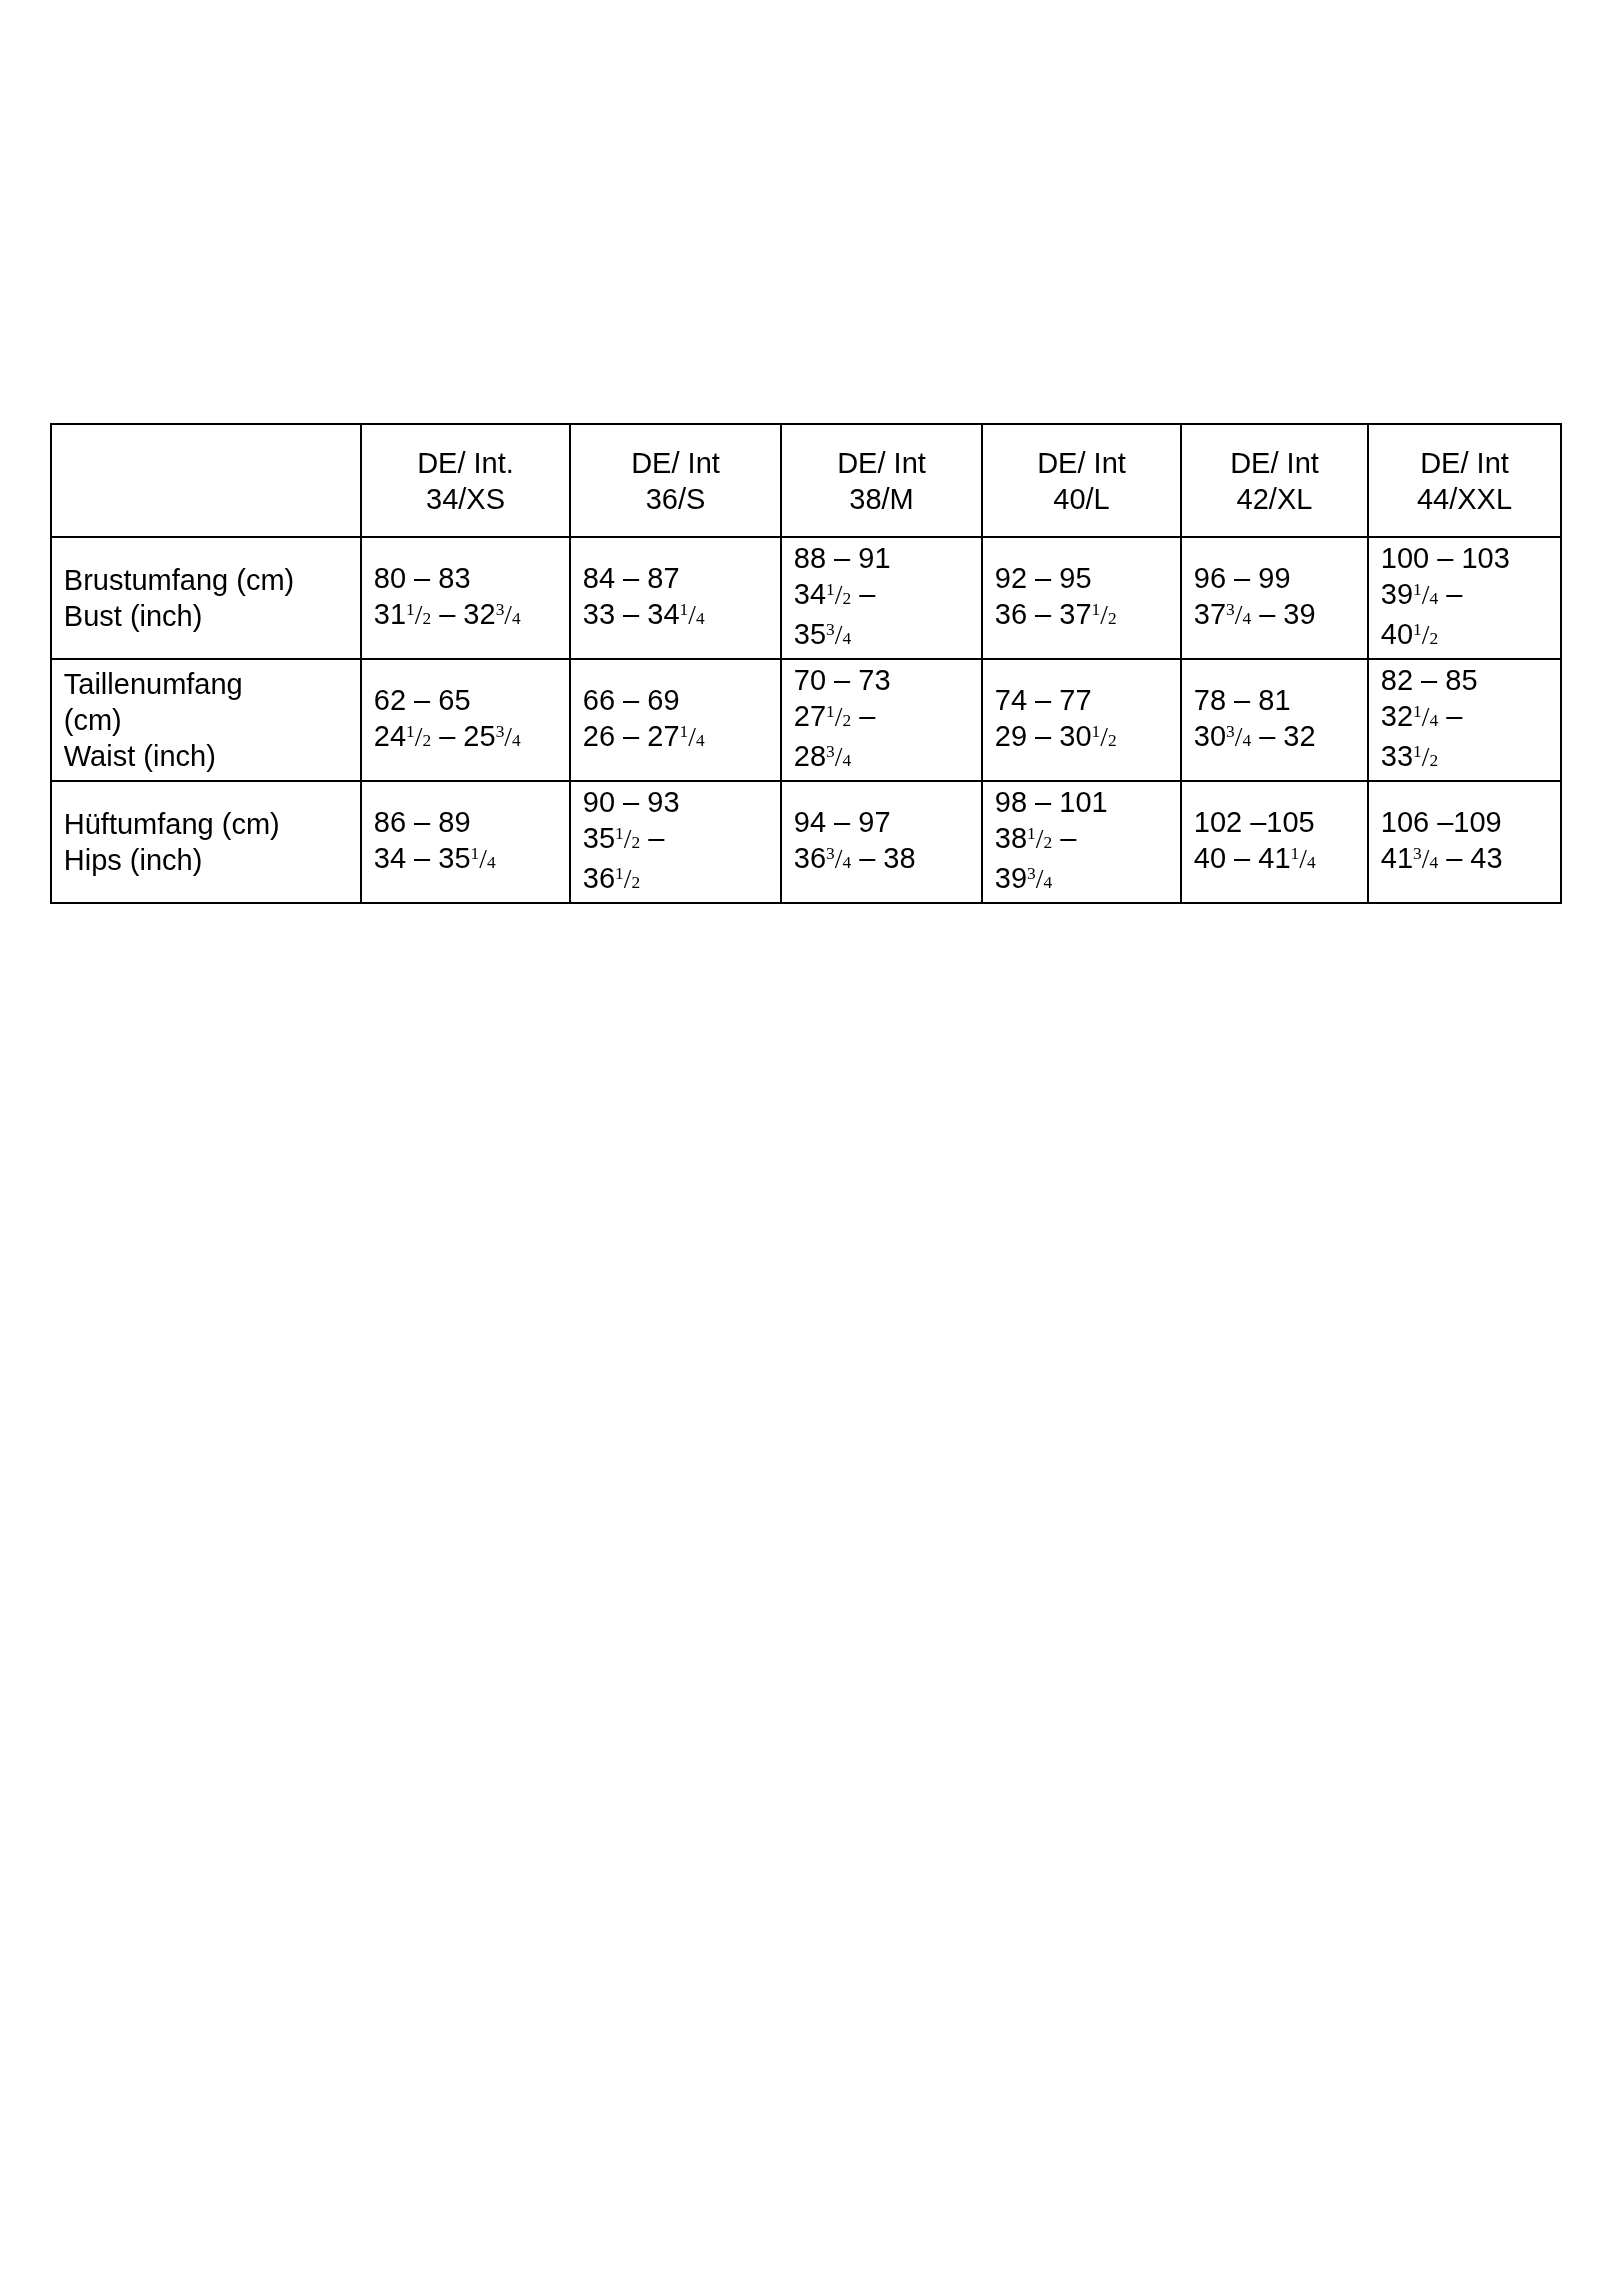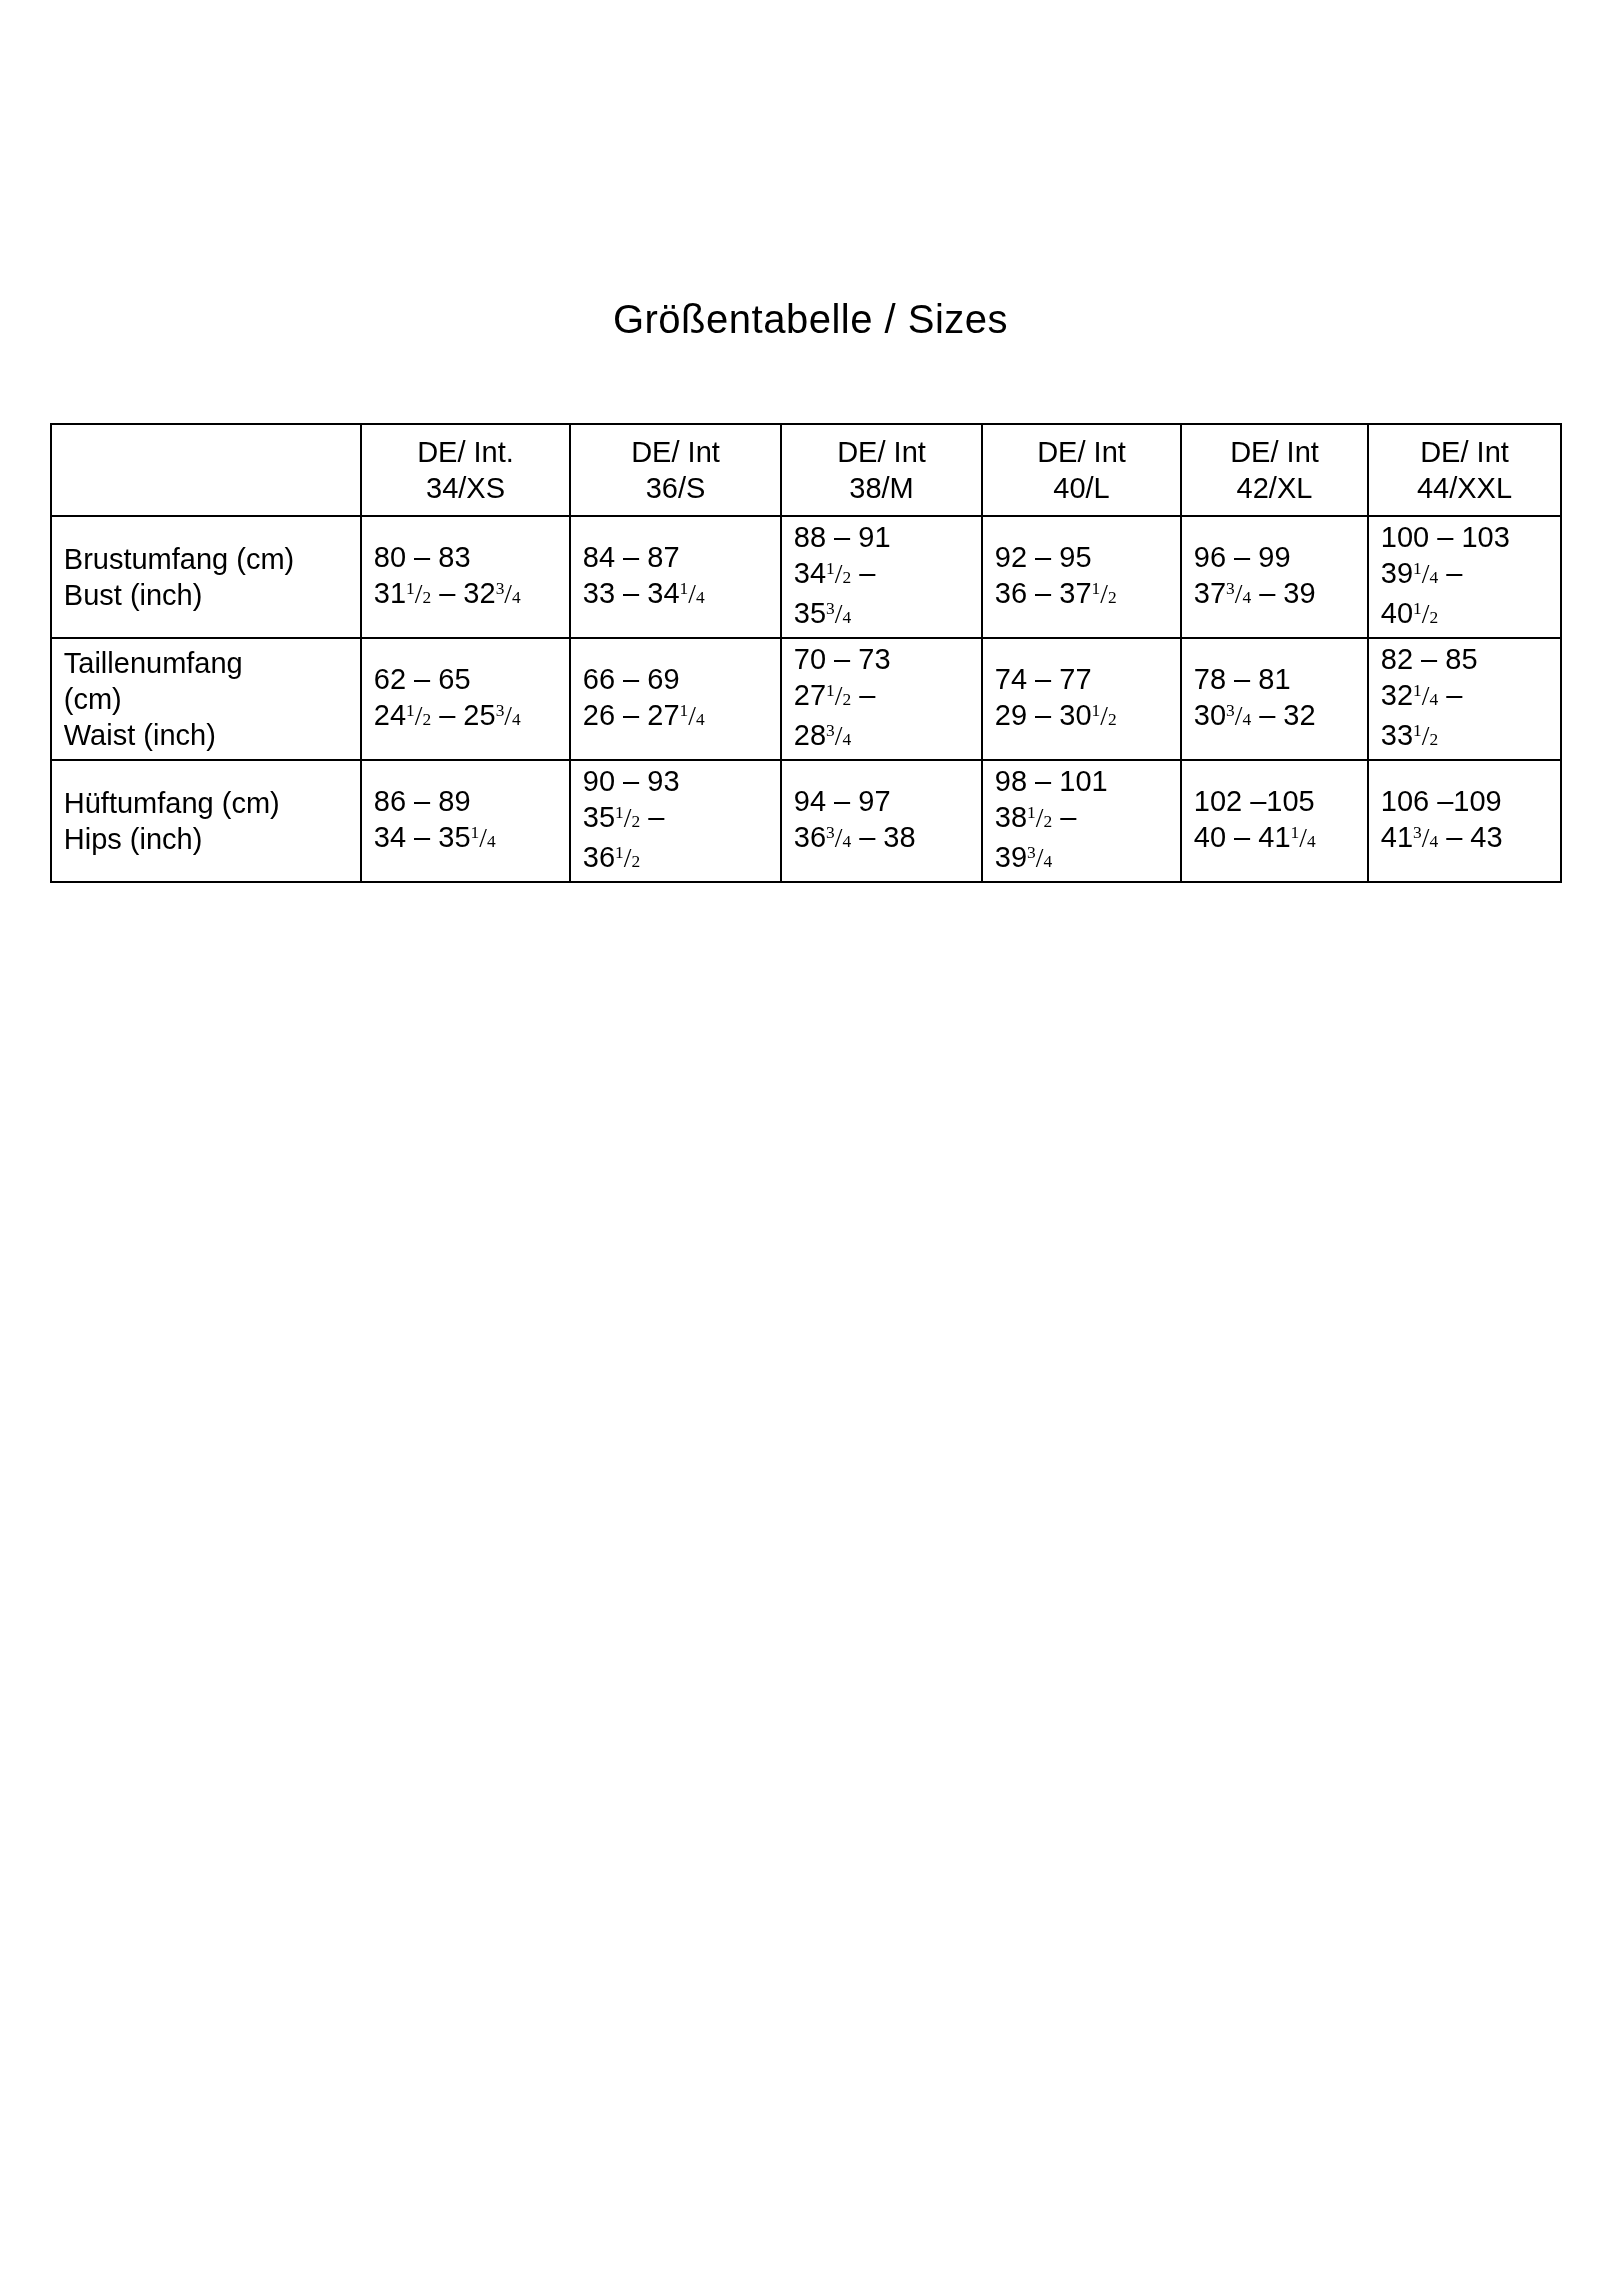--- a/index.html
+++ b/index.html
@@ -46,34 +46,33 @@
     overflow: hidden;
   }
   table.size-table thead th {
     text-align: center;
     padding: 2px 3.9px;
   }
   table.size-table td.row-label,
   table.size-table td.size-cell {
     text-align: left;
   }
-  tr.header-row   { height: 92px; }
+  tr.header-row   { height: 113px; }
   tr.data-row-0   { height: 112px; }
   tr.data-row-1   { height: 111px; }
   tr.data-row-2   { height: 113px; margin-left: 19px; }
   .fr { white-space: nowrap; font-family: Liberation Serif, serif; }
   .nu { font-size: 0.6em; position: relative; top: -0.52em; }
   .de { font-size: 0.6em; position: relative; top: 0em; }
   .sl { font-size: 0.95em; }
 </style>
 </head>
 <body>
 
 <div class="page">
-  <h1 class="title">Größentabelle / Sizes</h1>
 
   <table class="size-table">
     <colgroup>
       <col style="width:310px">
       <col style="width:209px">
       <col style="width:211px">
       <col style="width:201px">
       <col style="width:199px">
       <col style="width:187px">
       <col style="width:193px">

